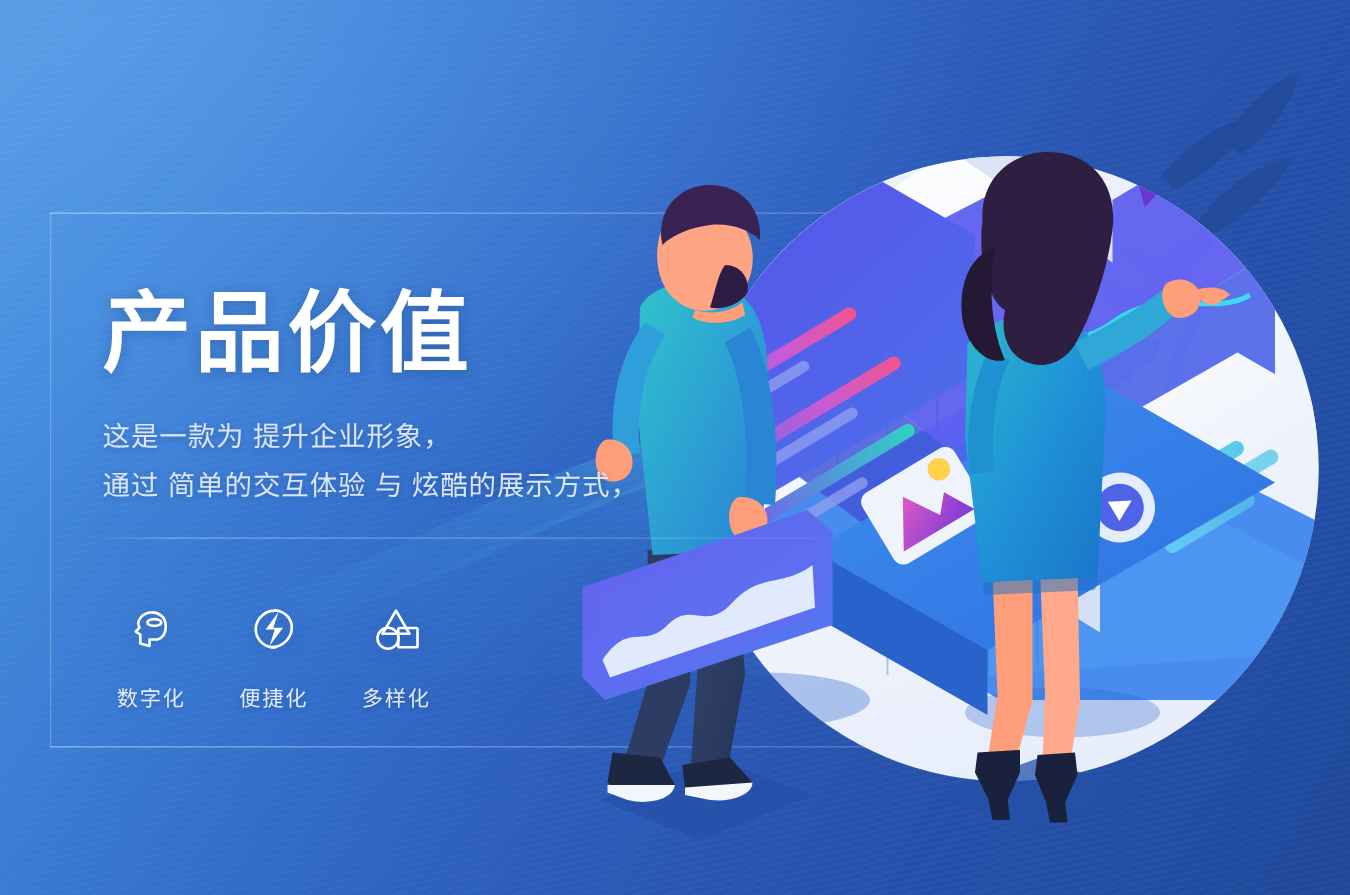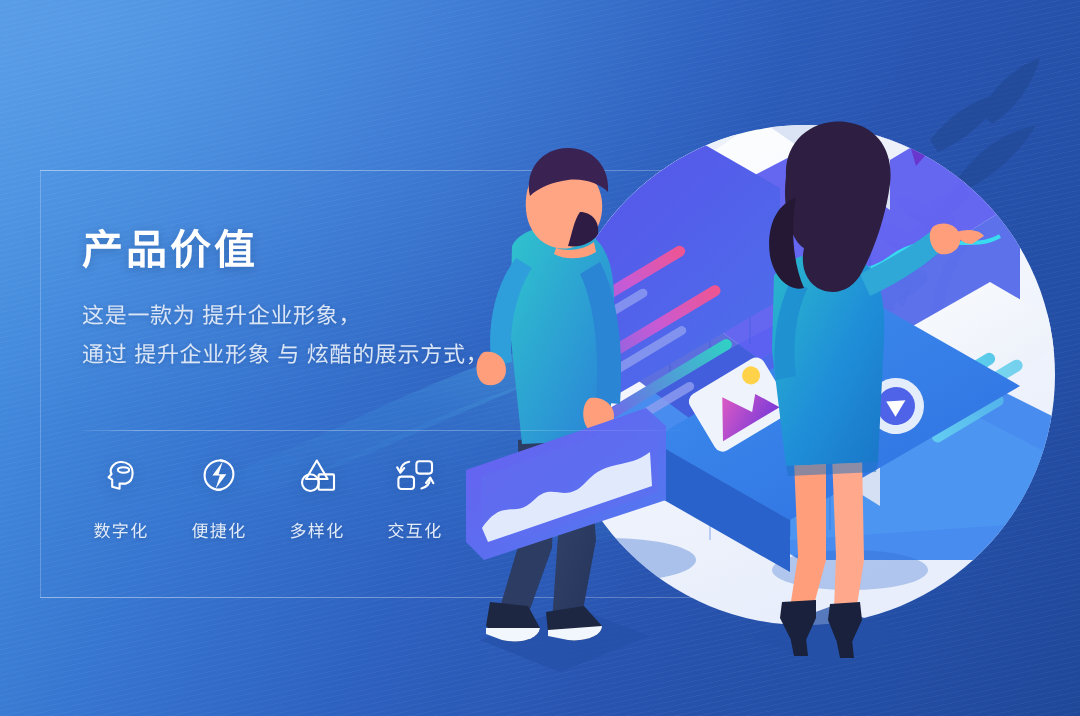--- a/index.html
+++ b/index.html
@@ -52,42 +52,42 @@
     background:linear-gradient(90deg, rgba(255,255,255,.30) 0%, rgba(255,255,255,.05) 70%, rgba(255,255,255,0) 100%);
   }
   .frame-bot-fade {
     position:absolute; left:40px; top:597px; width:800px; height:1px;
     background:linear-gradient(90deg, rgba(255,255,255,.30) 0%, rgba(255,255,255,.05) 70%, rgba(255,255,255,0) 100%);
   }
 
   
   .copy { position:absolute; left:82px; top:228px; width:460px; z-index:6; }
   .title {
-    color:#ffffff; font-size:41px; font-weight:bold;
+    color:#ffffff; font-size:71px; font-weight:bold;
     letter-spacing:3px; line-height:1.12;
     text-shadow:0 2px 10px rgba(10,40,90,.28);
   }
   .desc {
     margin-top:22px; color:#dae5f6; font-size:22px;
     line-height:1.78; letter-spacing:.7px;
     text-shadow:0 1px 5px rgba(10,40,90,.25);
   }
   .desc div { white-space:nowrap; }
 
   .divider {
     position:absolute; left:82px; top:430px; width:620px; height:1px;
     background:linear-gradient(90deg,
       rgba(255,255,255,.05) 0%, rgba(255,255,255,.34) 9%,
       rgba(255,255,255,.26) 62%, rgba(255,255,255,0) 100%);
     z-index:6;
   }
 
   
   .features {
-    position:absolute; left:72px; top:452px; display:flex; z-index:6;
+    position:absolute; left:72px; top:480px; display:flex; z-index:6;
   }
   .feature {
     width:98px; display:flex; flex-direction:column; align-items:center;
     cursor:pointer;
   }
   .feature .ico {
     width:46px; height:46px; display:flex; align-items:center; justify-content:center;
     filter:drop-shadow(0 2px 6px rgba(10,40,90,.25));
   }
   .feature .flabel {
@@ -386,21 +386,21 @@
 
       <path d="M326,176 C324,140 354,118 386,122 C418,126 434,152 430,184 C426,216 414,250 402,272 C394,288 378,296 362,290 C346,284 340,266 344,248 C330,240 322,206 326,176 Z" fill="#2e1f42"></path>
       <path d="M336,198 C330,232 334,266 344,288 C330,292 314,278 310,256 C306,228 316,204 336,198 Z" fill="#241834"></path>
     </g>
   </svg>
 
   <div class="copy">
     <div class="title">产品价值</div>
     <div class="desc">
       <div>这是一款为 提升企业形象，</div>
-      <div>通过 提升企业形象 与 炫酷的展示方式，</div>
+      <div>通过 简单的交互体验 与 炫酷的展示方式，</div>
     </div>
   </div>
 
   <div class="divider"></div>
 
   <div class="features">
 
     <div class="feature">
       <span class="ico">
         <svg width="40" height="40" viewBox="0 0 40 40" fill="none" stroke="#ffffff" stroke-width="2.1" stroke-linecap="round" stroke-linejoin="round">
@@ -426,28 +426,15 @@
       <span class="ico">
         <svg width="42" height="40" viewBox="0 0 42 40" fill="none" stroke="#ffffff" stroke-width="2.1" stroke-linecap="round" stroke-linejoin="round">
           <path d="M20.8,5.5 L31.6,24 L10,24 Z"></path>
           <circle cx="14.4" cy="27.6" r="8.4"></circle>
           <rect x="22.6" y="19.4" width="15.4" height="15.4" rx="1"></rect>
         </svg>
       </span>
       <span class="flabel">多样化</span>
     </div>
 
-    <div class="feature">
-      <span class="ico">
-        <svg width="42" height="40" viewBox="0 0 42 40" fill="none" stroke="#ffffff" stroke-width="2.1" stroke-linecap="round" stroke-linejoin="round">
-          <rect x="22.4" y="6.2" width="15.6" height="12.4" rx="3"></rect>
-          <rect x="4.4" y="21.6" width="15.6" height="12.4" rx="3"></rect>
-          <path d="M15.2,6.8 C10,7.8 6.6,11.4 6.4,16.4"></path>
-          <path d="M3.2,12.4 L6.4,17.6 L10.2,13"></path>
-          <path d="M27.4,33.4 C32.6,32.2 35.8,28.4 36,23.4"></path>
-          <path d="M32,28 L36.2,22.6 L39.4,28.2"></path>
-        </svg>
-      </span>
-      <span class="flabel">交互化</span>
-    </div>
 
   </div>
 </div>
 
 </body></html>

